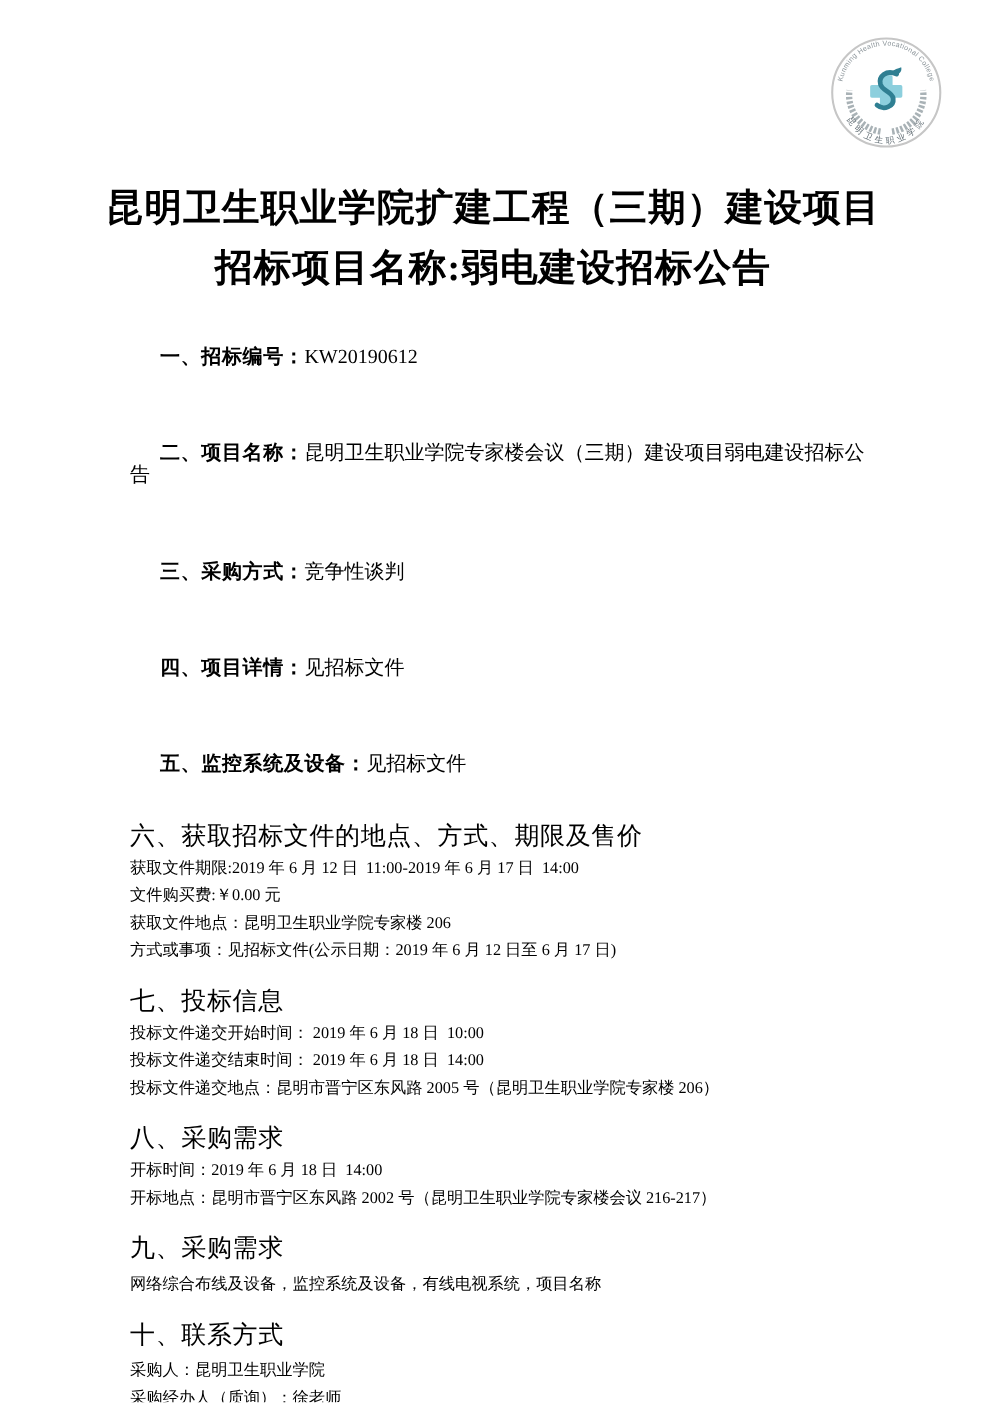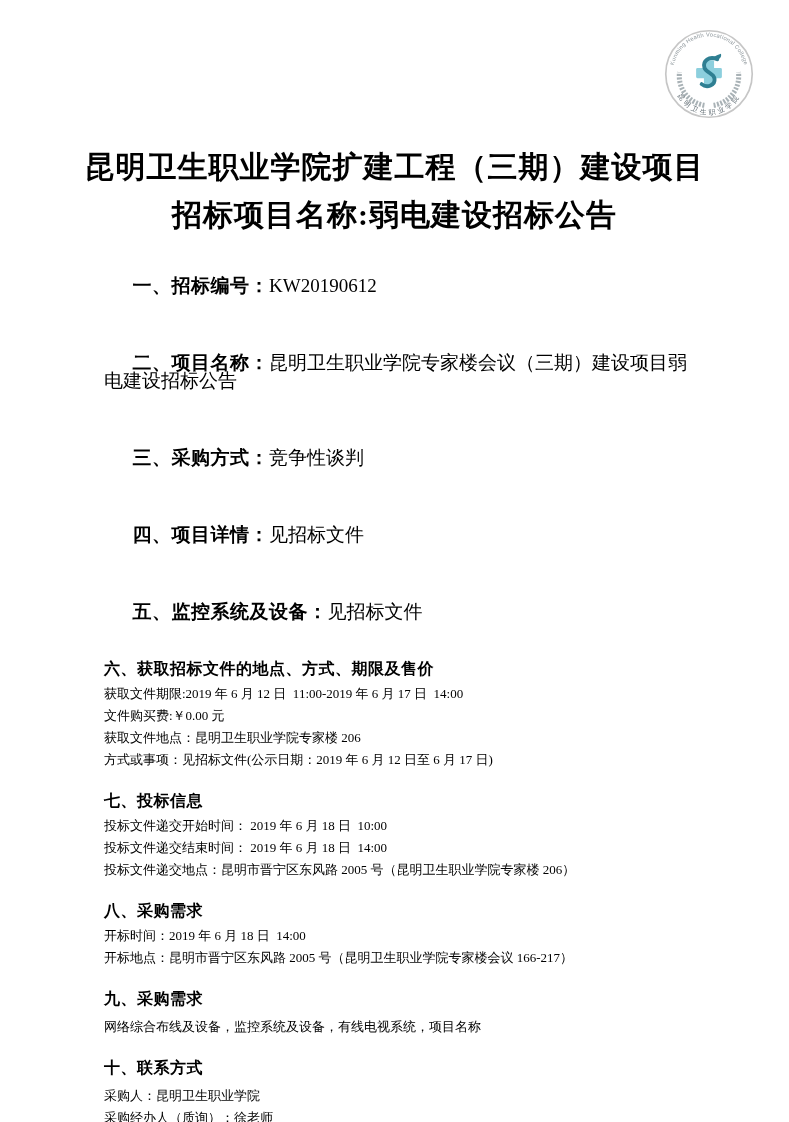--- a/index.html
+++ b/index.html
@@ -8,28 +8,28 @@
 
   .logo{position:absolute;top:28px;left:663px;width:92px;height:92px;}
 
   .title{margin:0;padding:143px 60px 0 60px;text-align:center;
          font-size:30px;line-height:48px;font-weight:bold;
          font-family:"Liberation Serif",serif;letter-spacing:1px;}
   .title span{display:block;}
 
   .content{padding:0 96px 0 104px;}
 
-  .field{margin:23px 0 0 0;font-size:19px;line-height:18px;white-space:pre-wrap;}
+  .field{margin:23px 0 0 0;font-size:16px;line-height:18px;white-space:pre-wrap;}
   .field:first-of-type{margin-top:20px;}
   .label{font-family:"Liberation Sans",sans-serif;font-weight:bold;letter-spacing:0.5px;}
   .value{font-family:"Liberation Serif",serif;}
 
   .section{margin-top:21px;}
-  .section .heading{margin:0 0 5px 0;font-size:16px;line-height:18px;
-        font-family:"Liberation Sans",sans-serif;font-weight:bold;letter-spacing:0.5px;}
+  .section .heading{margin:0 0 5px 0;font-size:20px;line-height:18px;
+        font-family:"Liberation Sans",sans-serif;font-weight:normal;letter-spacing:0.5px;}
   .section .line{margin:0;font-size:13px;line-height:22px;white-space:pre-wrap;
         font-family:"Liberation Serif",serif;}
   .section .line.gap{margin-top:8px;}
 </style>
 </head>
 <body>
 
 <div class="page">
 
   <div class="logo">
@@ -92,21 +92,21 @@
     <div class="section">
       <p class="heading">七、投标信息</p>
       <p class="line">投标文件递交开始时间： 2019 年 6 月 18 日  10:00</p>
       <p class="line">投标文件递交结束时间： 2019 年 6 月 18 日  14:00</p>
       <p class="line">投标文件递交地点：昆明市晋宁区东风路 2005 号（昆明卫生职业学院专家楼 206）</p>
     </div>
 
     <div class="section">
       <p class="heading">八、采购需求</p>
       <p class="line">开标时间：2019 年 6 月 18 日  14:00</p>
-      <p class="line">开标地点：昆明市晋宁区东风路 2005 号（昆明卫生职业学院专家楼会议 166-217）</p>
+      <p class="line">开标地点：昆明市晋宁区东风路 2002 号（昆明卫生职业学院专家楼会议 216-217）</p>
     </div>
 
     <div class="section">
       <p class="heading">九、采购需求</p>
       <p class="line gap">网络综合布线及设备，监控系统及设备，有线电视系统，项目名称</p>
     </div>
 
     <div class="section">
       <p class="heading">十、联系方式</p>
       <p class="line gap">采购人：昆明卫生职业学院</p>

